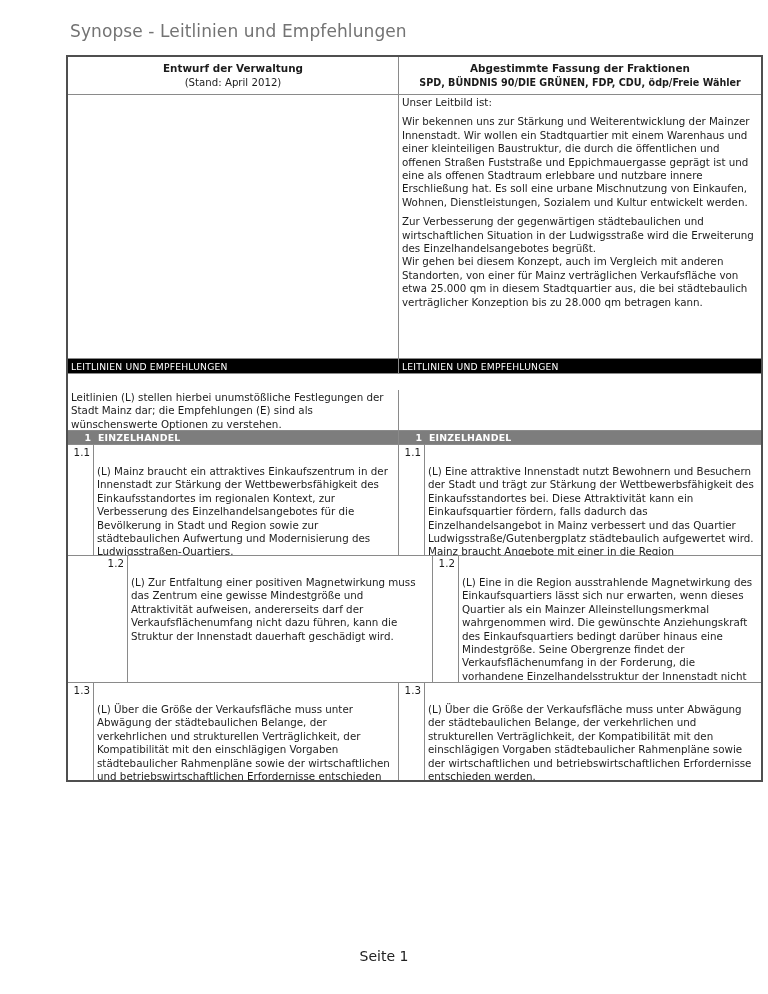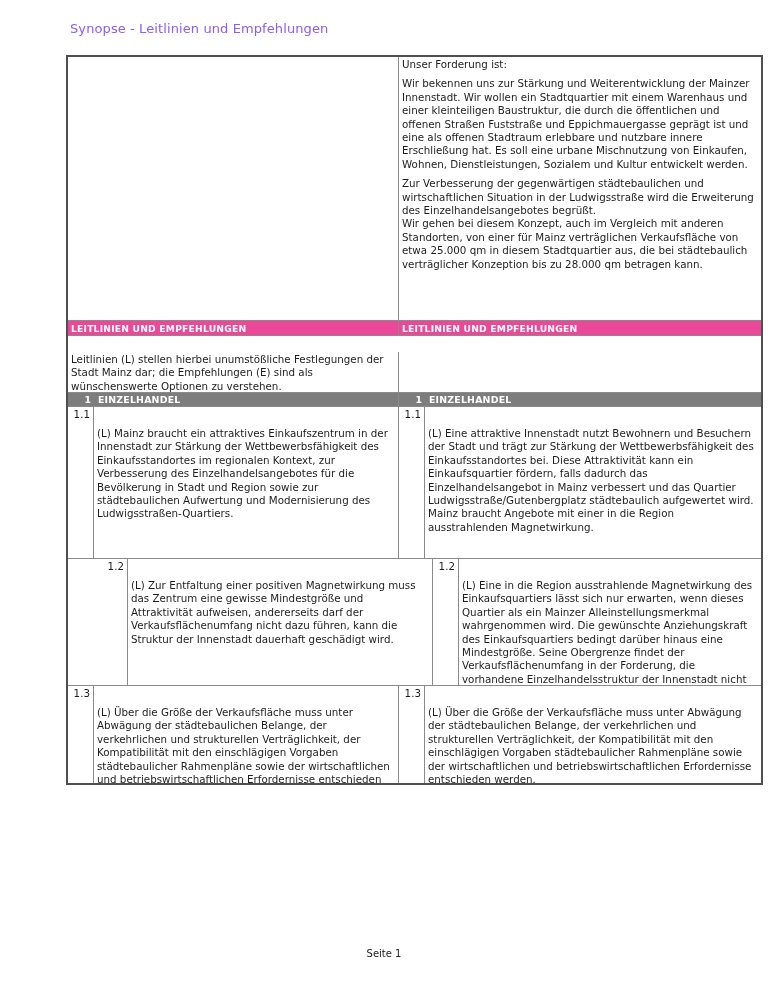--- a/index.html
+++ b/index.html
@@ -4,21 +4,21 @@
 <style>
   * { margin: 0; padding: 0; box-sizing: border-box; }
   html, body { background: #ffffff; }
   body {
     width: 768px; height: 994px; position: relative;
     font-family: "DejaVu Sans", "Liberation Sans", sans-serif;
     color: #1c1c1c;
   }
   .page-title {
     position: absolute; left: 70px; top: 21px;
-    font-size: 13px; font-weight: 400; color: #8b5cf6;
+    font-size: 17px; font-weight: 400; color: #737373;
     letter-spacing: 0.1px;
   }
   .doc-table {
     position: absolute; left: 66px; top: 55px; width: 697px;
     border: 2px solid #4f4f4f;
     background: #ffffff;
     font-size: 10.3px; line-height: 13.4px;
     display: flex; flex-direction: column;
   }
   .t-row { display: flex; width: 100%; border-bottom: 1px solid #8a8a8a; }
@@ -36,60 +36,70 @@
   .hdr-sub-left { font-weight: 400; font-size: 10.2px; }
   .hdr-sub-right { font-weight: bold; font-size: 9.6px; }
   
   .leitbild { height: 264px; }
   .cell-pad { padding: 1px 4px 2px 3px; }
   .para { margin-top: 6px; }
   .pre-line { white-space: pre-line; }
   
   .band { height: 15px; }
   .band .half {
-    background: #ec4899; color: #ffffff; font-weight: bold;
+    background: #000000; color: #ffffff; font-weight: normal;
     font-size: 9.2px; line-height: 13px;
     display: flex; align-items: center; padding: 0 0 0 3px;
     letter-spacing: 0.2px;
   }
   .defs { height: 41px; margin-top: 16px; }
   .section-band { height: 14px; }
   .section-band .half {
     background: #7d7d7d; color: #ffffff; font-weight: bold;
     font-size: 9.4px; display: flex; align-items: center; padding: 0;
   }
   .section-num { width: 26px; text-align: right; padding-right: 3px; }
   .section-label { padding-left: 4px; letter-spacing: 0.2px; }
   
   .g-row .half { display: flex; }
   .num-col {
     width: 26px; flex: 0 0 26px; border-right: 1px solid #8a8a8a;
     text-align: right; padding: 1px 3px 0 0;
   }
   .txt-col { flex: 1; padding: 1px 4px 0 3px; overflow: hidden; margin-top: 19px; }
-  .r11 { height: 152px; }
+  .r11 { height: 111px; }
   .r12 { height: 127px; padding-left: 34px; }
   .r13 { height: 97px; }
   .page-footer {
     position: absolute; top: 948px; left: 0; width: 100%;
-    text-align: center; font-size: 10px; color: #222222;
+    text-align: center; font-size: 14px; color: #222222;
   }
 </style>
 </head>
 <body>
 
 <div class="page-title">Synopse - Leitlinien und Empfehlungen</div>
 
 <div class="doc-table">
 
+  <div class="t-row hdr">
+    <div class="half half-left">
+      <div class="hdr-title">Entwurf der Verwaltung</div>
+      <div class="hdr-sub-left">(Stand: April 2012)</div>
+    </div>
+    <div class="half half-right">
+      <div class="hdr-title">Abgestimmte Fassung der Fraktionen</div>
+      <div class="hdr-sub-right">SPD, BÜNDNIS 90/DIE GRÜNEN, FDP, CDU, ödp/Freie Wähler</div>
+    </div>
+  </div>
 
   <div class="t-row leitbild">
     <div class="half half-left cell-pad"></div>
     <div class="half half-right cell-pad">
-      <div>Unser Forderung ist:</div>
+      <div>Unser Leitbild ist:</div>
       <div class="para">Wir bekennen uns zur Stärkung und Weiterentwicklung der Mainzer Innenstadt. Wir wollen ein Stadtquartier mit einem Warenhaus und einer kleinteiligen Baustruktur, die durch die öffentlichen und offenen Straßen Fuststraße und Eppichmauergasse geprägt ist und eine als offenen Stadtraum erlebbare und nutzbare innere Erschließung hat. Es soll eine urbane Mischnutzung von Einkaufen, Wohnen, Dienstleistungen, Sozialem und Kultur entwickelt werden.</div>
       <div class="para pre-line">Zur Verbesserung der gegenwärtigen städtebaulichen und wirtschaftlichen Situation in der Ludwigsstraße wird die Erweiterung des Einzelhandelsangebotes begrüßt.
 Wir gehen bei diesem Konzept, auch im Vergleich mit anderen Standorten, von einer für Mainz verträglichen Verkaufsfläche von etwa 25.000 qm in diesem Stadtquartier aus, die bei städtebaulich verträglicher Konzeption bis zu 28.000 qm betragen kann.</div>
     </div>
   </div>
 
   <div class="t-row band">
     <div class="half half-left">LEITLINIEN UND EMPFEHLUNGEN</div>
     <div class="half half-right">LEITLINIEN UND EMPFEHLUNGEN</div>
   </div>

